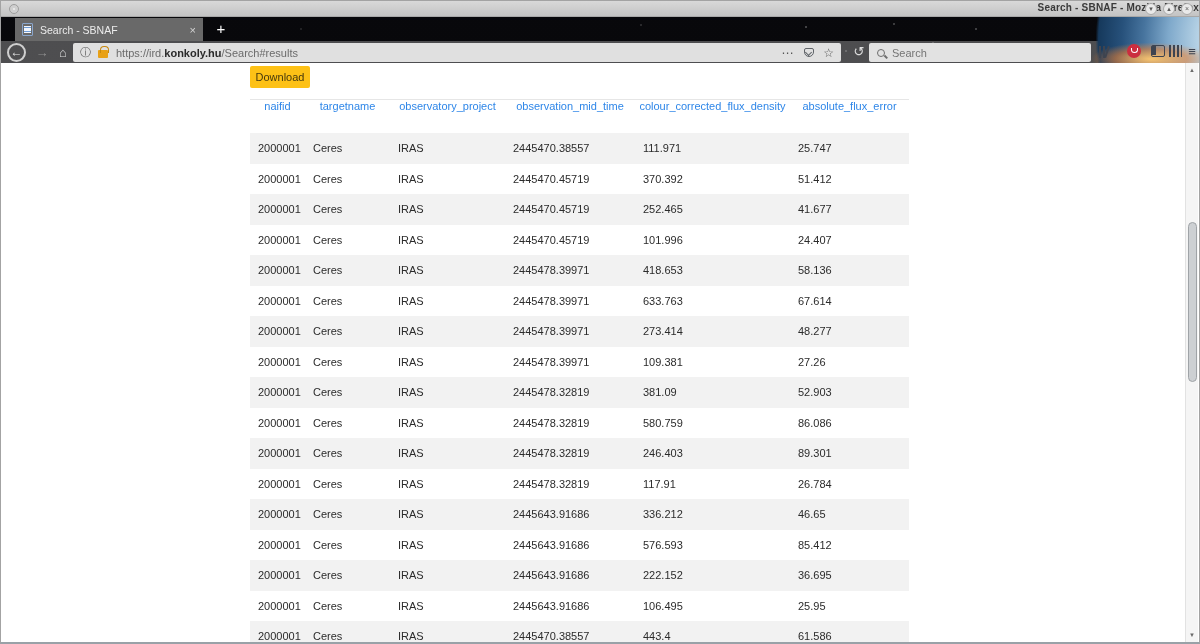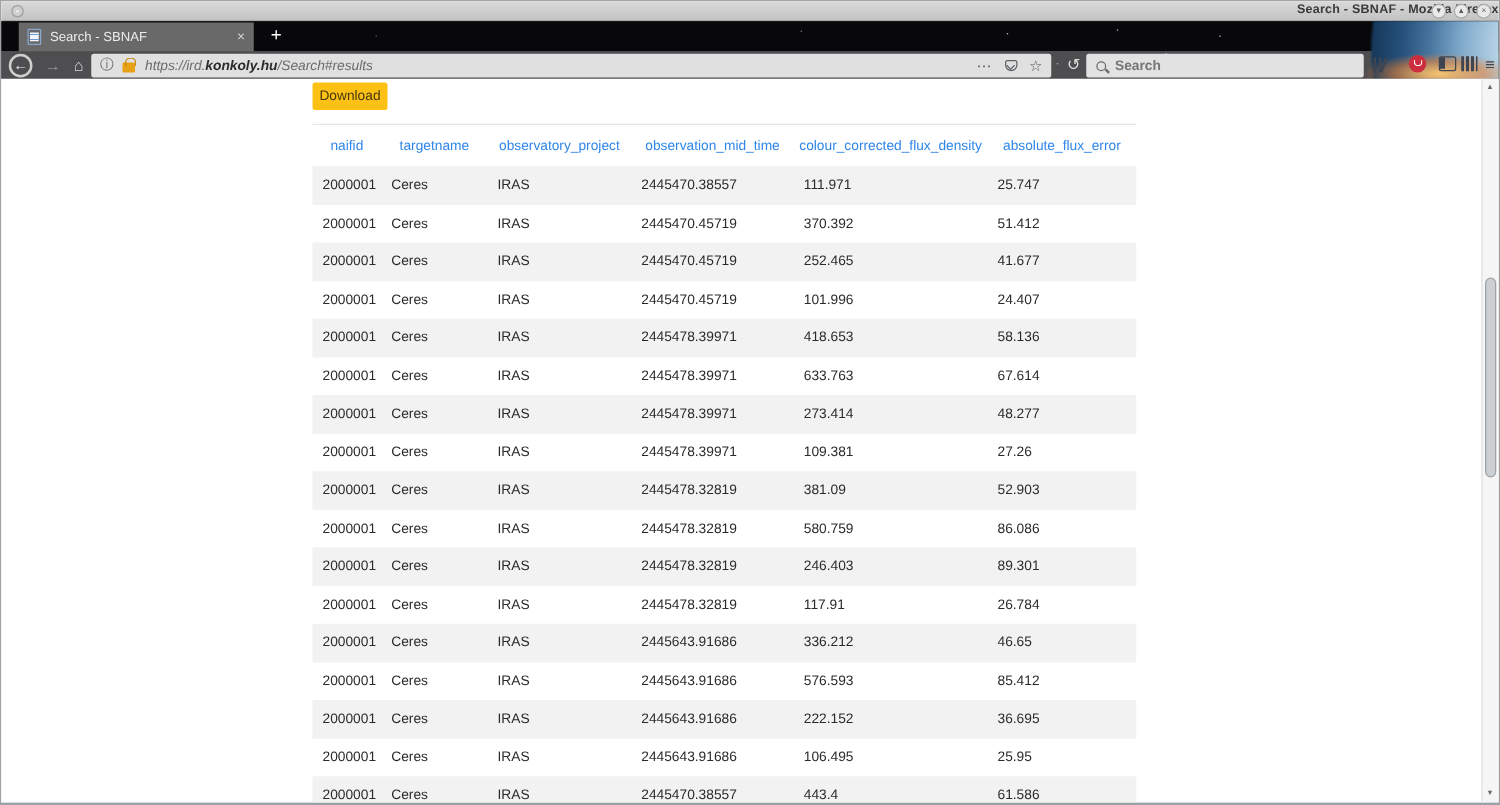--- a/index.html
+++ b/index.html
@@ -62,31 +62,31 @@
   .back-btn{left:6px;top:26px;width:19px;height:19px;border:2px solid #cfcfcf;border-radius:50%;
     color:#e9e9e9;font-size:12px;line-height:15px;}
   .fwd-btn{left:33px;top:28px;width:16px;font-size:13px;color:#8f8f8f;line-height:16px;}
   .home-btn{left:54px;top:27px;width:16px;font-size:13px;line-height:17px;}
   .urlbar{position:absolute;left:72px;top:26px;width:768px;height:19px;background:#e0e0e0;
     border-radius:2px;display:flex;align-items:center;font-size:11px;color:#6b6b6b;}
   .info-icon{margin-left:7px;font-size:11px;color:#5c5c5c;line-height:1;}
   .lock{position:relative;width:10px;height:8px;background:#e8a117;border-radius:1px;margin:3px 0 0 7px;}
   .lock::before{content:"";position:absolute;left:1.5px;top:-4px;width:7px;height:6px;
     border:1.5px solid #c7880e;border-bottom:none;border-radius:4px 4px 0 0;}
-  .url-text{margin-left:8px;white-space:nowrap;font-style:italic;}
+  .url-text{margin-left:8px;white-space:nowrap;}
   .url-text b{color:#2b2b2b;font-weight:bold;}
   .urlbar-spacer{flex:1;}
   .pageactions-icon{font-size:12px;color:#555;padding:0 5px;letter-spacing:1px;}
   .pocket-icon{width:10px;height:9px;border:1.5px solid #5f6368;border-radius:2px 2px 5px 5px;position:relative;margin:0 5px;}
   .pocket-icon::after{content:"";position:absolute;left:1px;top:1px;width:4px;height:4px;
     border:1.5px solid #5f6368;border-top:none;border-left:none;transform:rotate(45deg);}
   .star-icon{font-size:12px;color:#555;padding:0 7px 0 4px;}
   .reload-btn{left:850px;top:27px;width:16px;font-size:13px;line-height:16px;color:#dcdcdc;transform:scaleX(-1);}
   .searchbar{position:absolute;left:868px;top:26px;width:222px;height:19px;background:#e2e2e2;
-    border-radius:2px;display:flex;align-items:center;font-weight:bold;}
+    border-radius:2px;display:flex;align-items:center;}
   .mag-icon{width:8px;height:8px;border:1.5px solid #6d6d6d;border-radius:50%;margin-left:8px;position:relative;}
   .mag-icon::after{content:"";position:absolute;left:6px;top:6px;width:4px;height:1.5px;background:#6d6d6d;transform:rotate(45deg);}
   .search-placeholder{margin-left:7px;font-size:11px;color:#757575;}
   .library-icon{left:1096px;top:28px;width:14px;height:14px;position:absolute;}
   .library-icon i{position:absolute;top:1px;width:2px;height:12px;background:#3e4450;}
   .library-icon i:nth-child(1){left:2px}.library-icon i:nth-child(2){left:6px}
   .library-icon i:nth-child(3){left:9px;transform:rotate(18deg);}
   .red-ext-icon{position:absolute;left:1126px;top:27px;width:14px;height:14px;border-radius:50%;background:#cb2e3f;}
   .red-ext-icon::after{content:"";position:absolute;left:3.5px;top:4px;width:5px;height:3.5px;
     border:1.6px solid #fff;border-top:none;border-radius:0 0 5px 5px;}
@@ -94,21 +94,21 @@
   .sidebar-icon::after{content:"";position:absolute;left:0;top:0;width:4px;height:9px;background:#3e4450;}
   .grid-ext-icon{position:absolute;left:1168px;top:28px;width:13px;height:12px;
     background:repeating-linear-gradient(to right,#3e4450 0 2px,transparent 2px 4px);}
   .menu-btn{left:1184px;top:26px;width:14px;font-size:13px;font-weight:bold;color:#3e4450;line-height:18px;}
 
   
   .page{position:absolute;left:0;top:62px;width:1186px;height:579px;background:#fff;overflow:hidden;}
   .download-btn{position:absolute;left:249px;top:3px;width:60px;height:22px;background:var(--download-yellow);
     border:none;border-radius:2px;font-size:11px;color:#45380d;font-family:Liberation Sans, sans-serif;}
   .table-wrap{position:absolute;left:249px;top:36px;width:659px;border-top:1px solid #e6e6e6;}
-  .thead{display:flex;height:33px;align-items:center;}
+  .thead{display:flex;height:33px;align-items:flex-start;}
   .th{font-size:11px;color:var(--header-link-blue);text-align:center;cursor:pointer;}
   .tbody .tr{display:flex;height:30.5px;align-items:center;}
   .tbody .tr:nth-child(odd){background:var(--row-stripe);}
   .td{font-size:11px;color:#2b2b2b;padding-left:8px;white-space:nowrap;}
   .c0{width:55px}.c1{width:85px}.c2{width:115px}.c3{width:130px}.c4{width:155px}.c5{width:119px}
 
   
   .scrollbar{position:absolute;right:1px;top:62px;width:13px;height:579px;background:#f5f5f5;border-left:1px solid #e2e2e2;}
   .scroll-arrow{position:absolute;left:0;width:12px;text-align:center;font-size:6px;color:#6a6a6a;}
   .scroll-arrow.up{top:4px}.scroll-arrow.down{bottom:4px}

